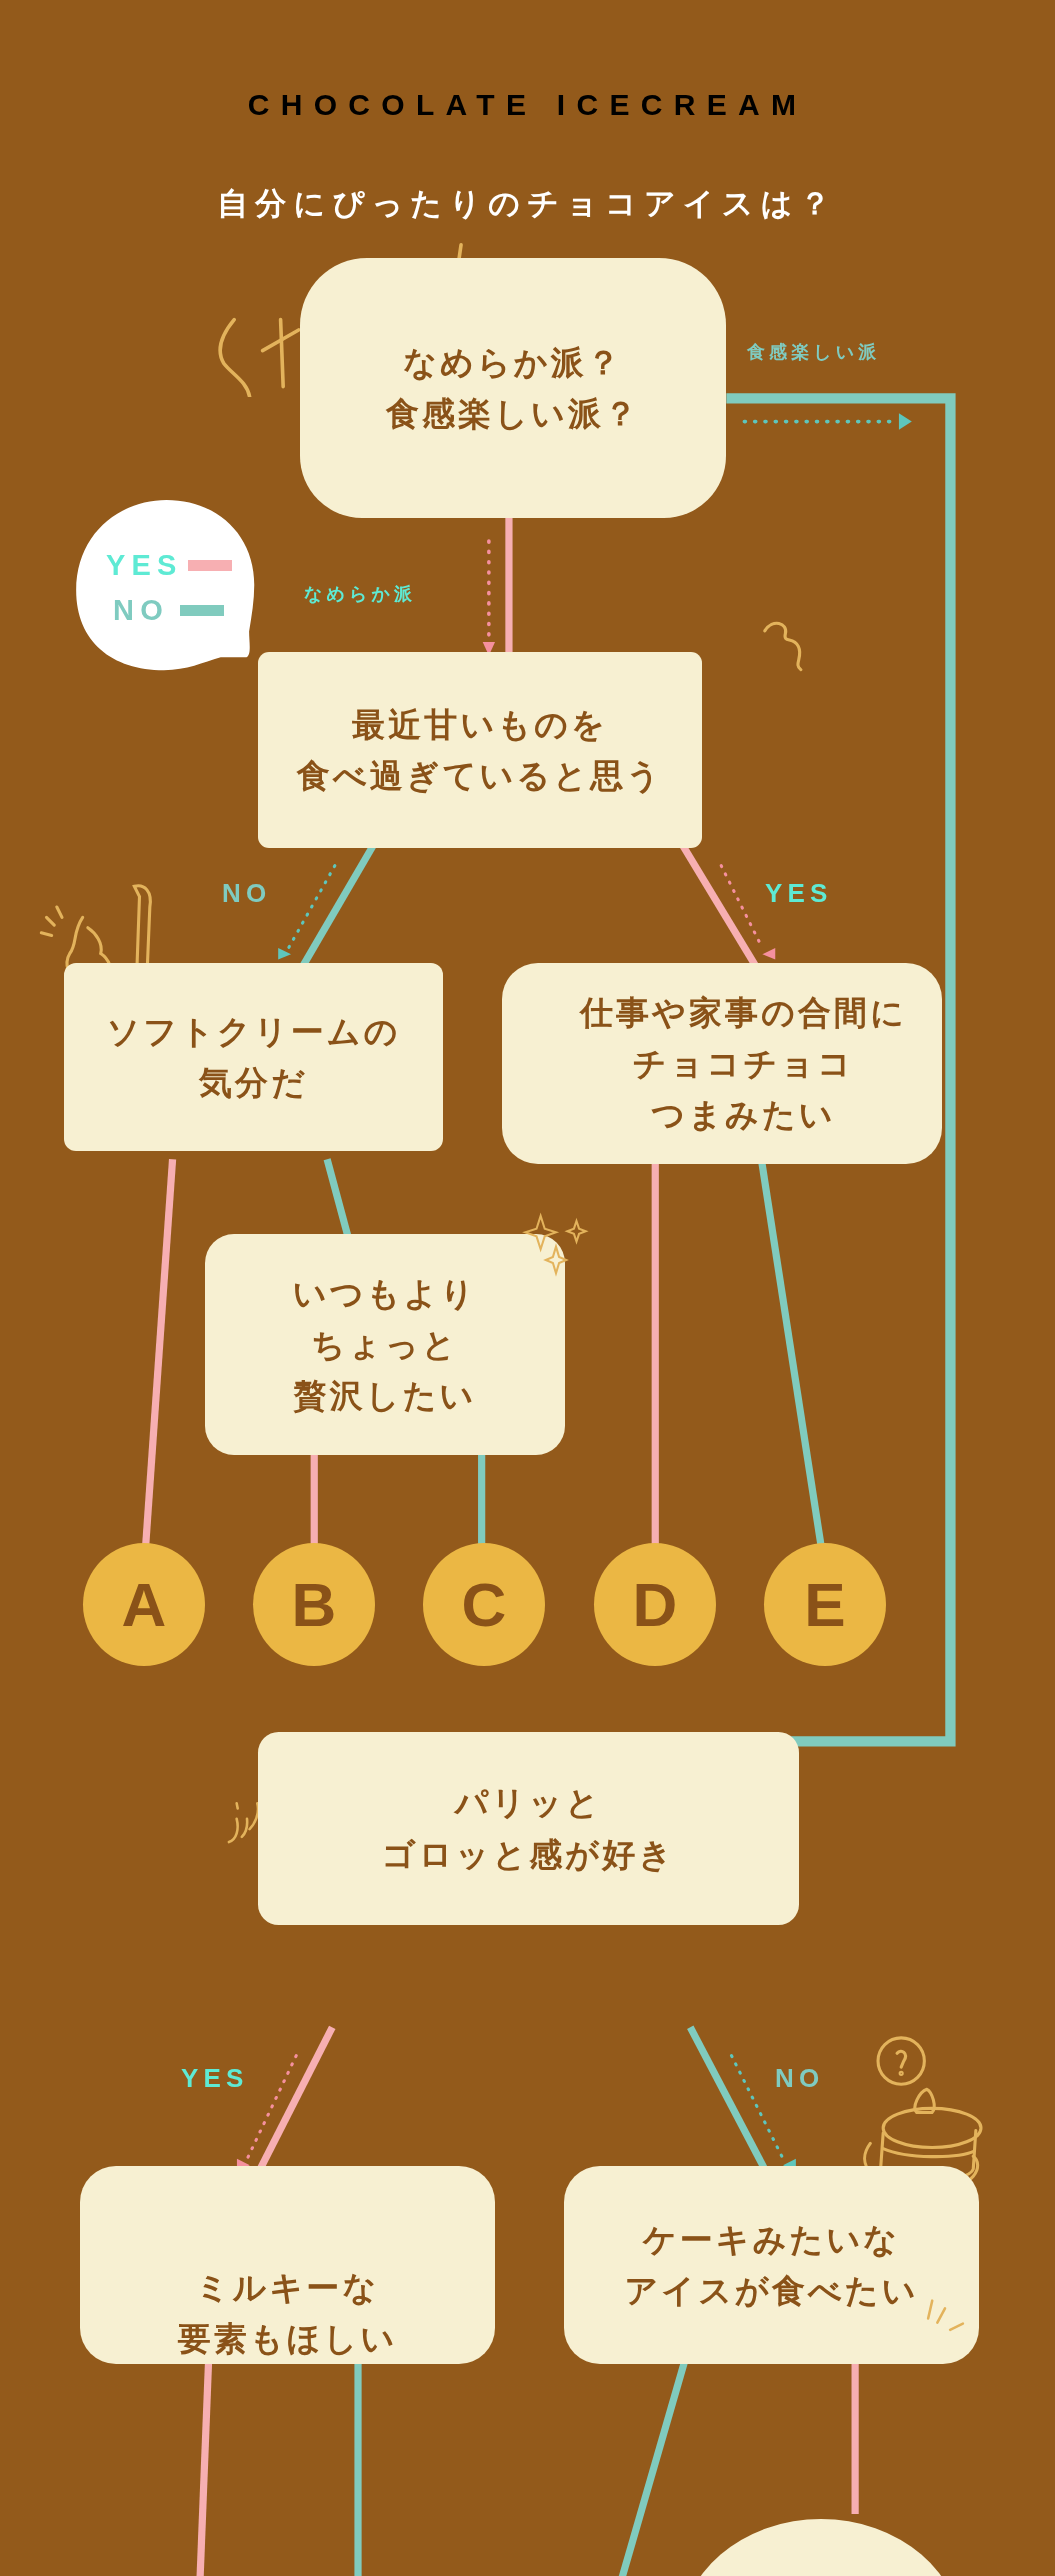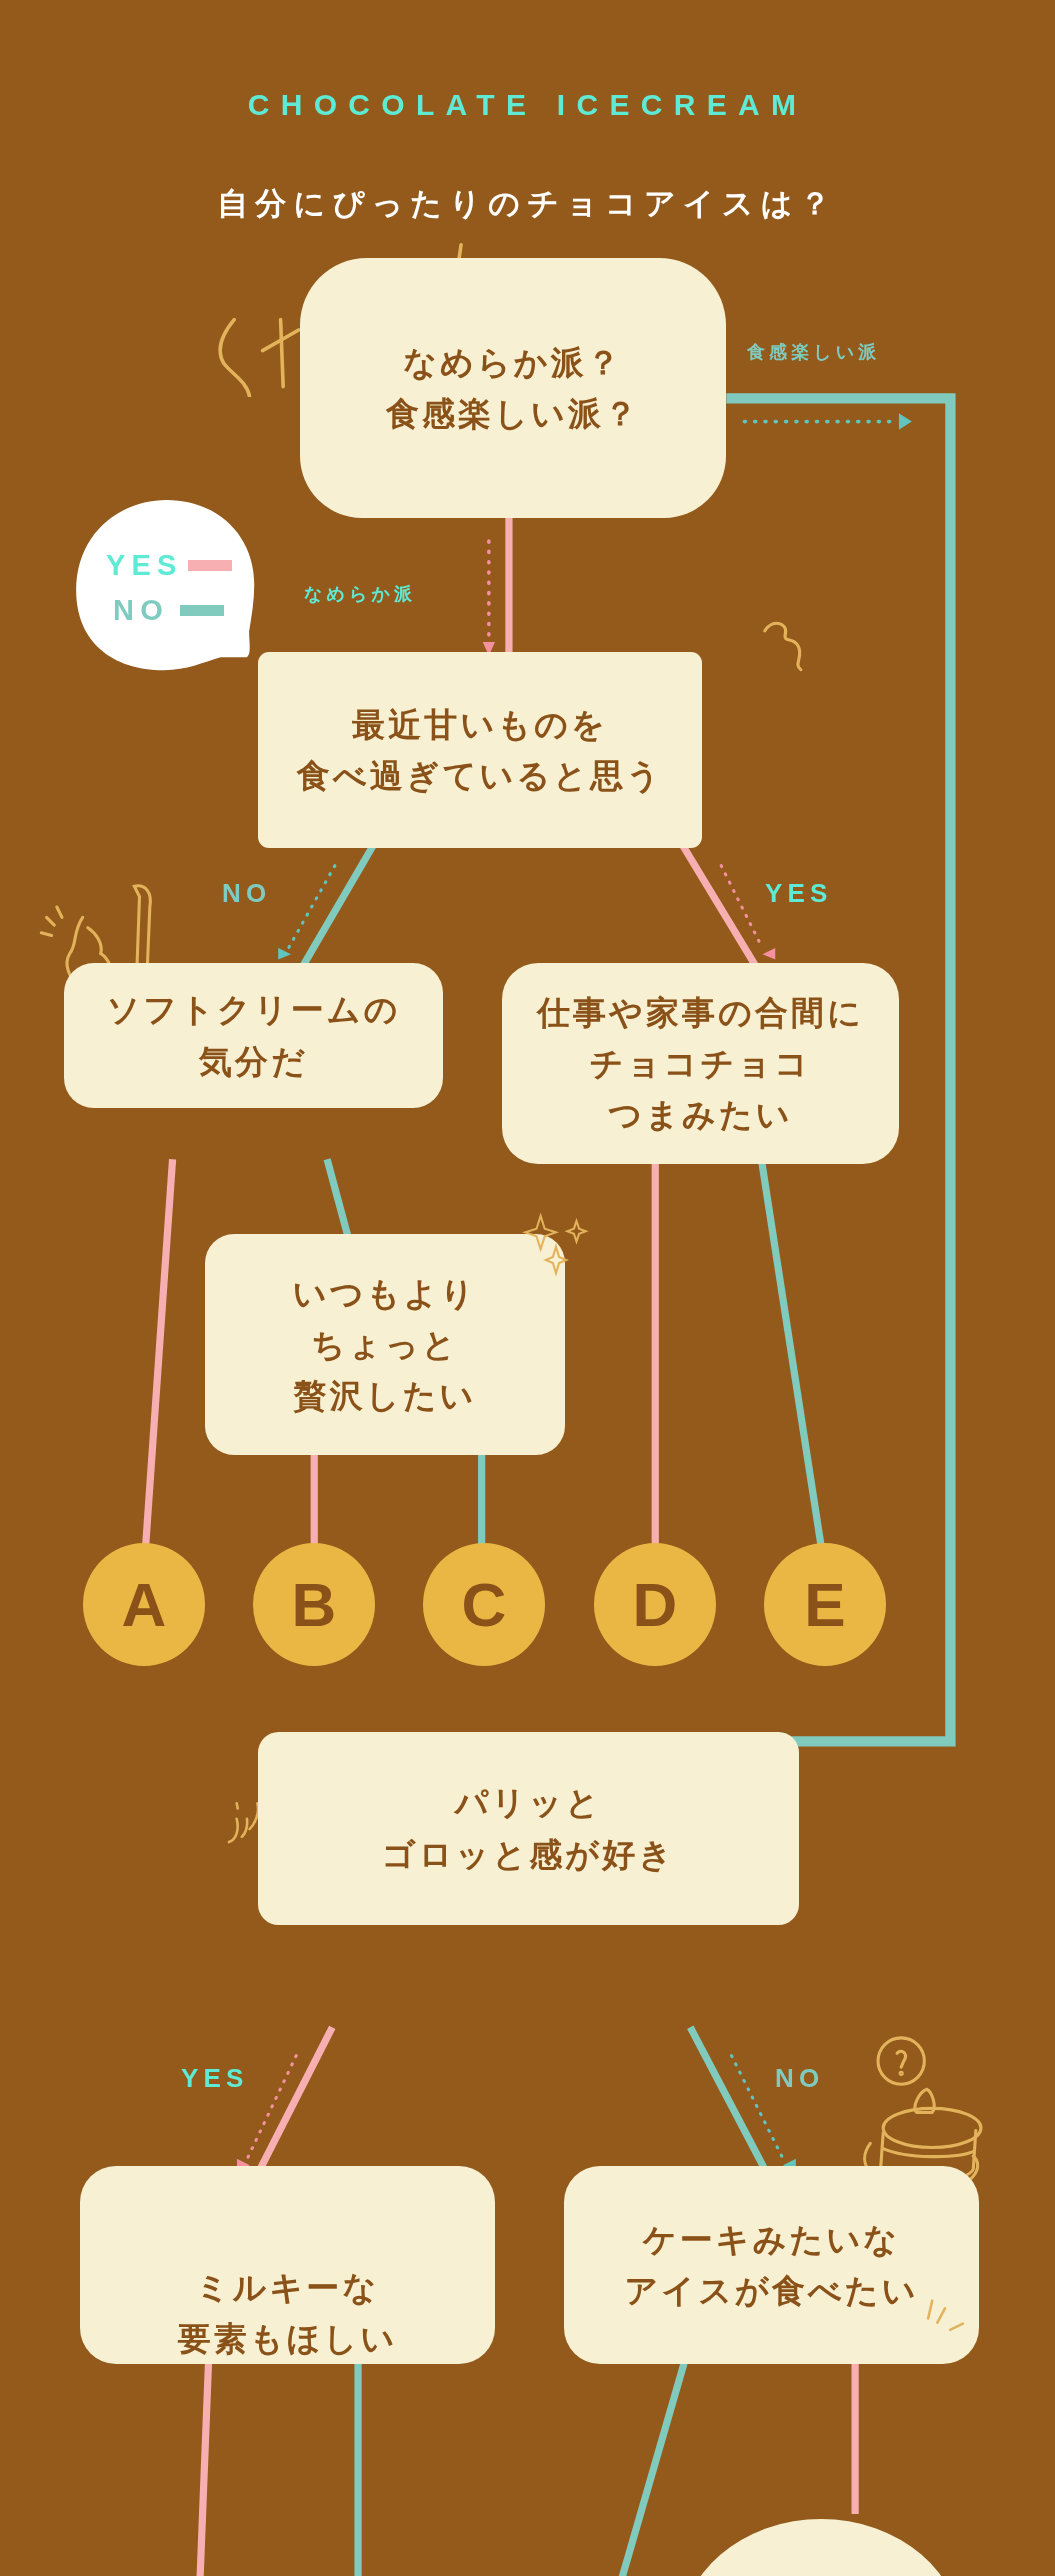--- a/index.html
+++ b/index.html
@@ -1,20 +1,20 @@
 <!DOCTYPE html>
 <html style="font-size:8.2px"><head>
 <meta charset="utf-8">
 <style>
   html, body { margin:0; padding:0; }
   body { width:1055px; height:3219px; background:#935A1B; position:relative; overflow:hidden;
          font-family:"DejaVu Sans", "Liberation Sans", sans-serif; }
   .abs { position:absolute; }
   svg.lines { position:absolute; left:0; top:0; width:1055px; height:3219px; }
-  .subtitle { left:0; width:1055px; top:88px; text-align:center; color:#5eead4; font-weight:bold;
+  .subtitle { left:0; width:1055px; top:88px; text-align:center; color:#000000; font-weight:bold;
               font-size:30px; letter-spacing:11.3px; font-family:"Liberation Sans", sans-serif; }
   .title { left:0; width:1055px; top:183px; text-align:center; color:#FFFFFF; font-weight:bold;
            font-size:31px; letter-spacing:7.2px; }
   .box { position:absolute; background:#F7F0D2; color:#8A5218; font-weight:bold; display:flex;
          align-items:center; justify-content:center; text-align:center; white-space:pre-line;
          font-size:33px; line-height:1.55; letter-spacing:3.1px; }
   .circle { position:absolute; width:122px; height:123px; border-radius:50%; background:#EBB744;
             color:#8A5218; font-weight:bold; font-size:62px; display:flex; align-items:center;
             justify-content:center; font-family:"Liberation Sans", sans-serif; }
   .lbl { position:absolute; font-weight:bold; font-size:26px; letter-spacing:5.2px; font-family:"Liberation Sans", sans-serif; }
@@ -122,25 +122,25 @@
 <svg class="doodle" style="left:31px;top:876px" width="155" height="155" viewBox="0 0 300 300">
   <g fill="none" stroke="#E3B35C" stroke-width="6" stroke-linecap="round">
     <path d="M100 80 C80 110 90 130 75 150 C60 175 80 200 90 215 C110 230 140 215 150 200 C160 180 150 160 135 150 C140 130 125 110 110 100"></path>
     <path d="M95 225 L150 325 L160 200"></path>
     <path d="M200 20 C220 15 235 30 230 60 L225 180 C225 195 205 195 205 180 L210 40 Z"></path>
     <path d="M215 190 L208 270"></path>
     <path d="M30 80 L45 95 M20 110 L40 115 M50 60 L60 80"></path>
   </g>
 </svg>
 
-<div class="box" style="left:64px;top:963px;width:379px;height:145px;border-radius:30px;">
+<div class="box" style="left:64px;top:963px;width:379px;height:188px;border-radius:12px;">
   <span>ソフトクリームの
 気分だ</span>
 </div>
-<div class="box" style="left:502px;top:963px;width:397px;height:201px;border-radius:36px;">
+<div class="box" style="left:502px;top:963px;width:397px;height:201px;border-radius:36px;padding-left:43px;">
   <span>仕事や家事の合間に
 チョコチョコ
 つまみたい</span>
 </div>
 
 <div class="box" style="left:205px;top:1234px;width:360px;height:221px;border-radius:29px;">
   <span>いつもより
 ちょっと
 贅沢したい</span>
 </div>

